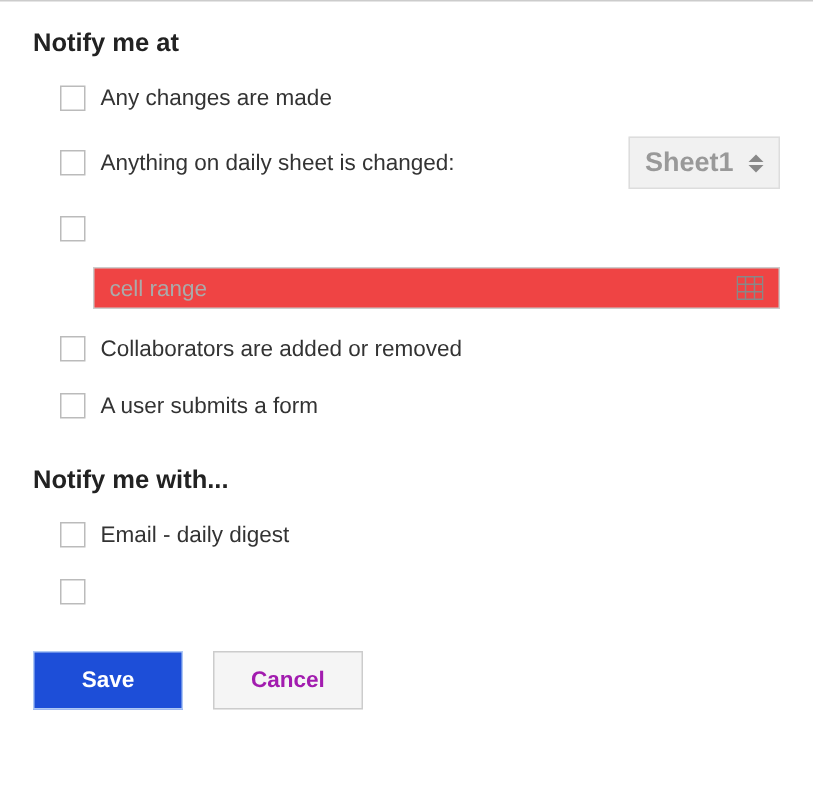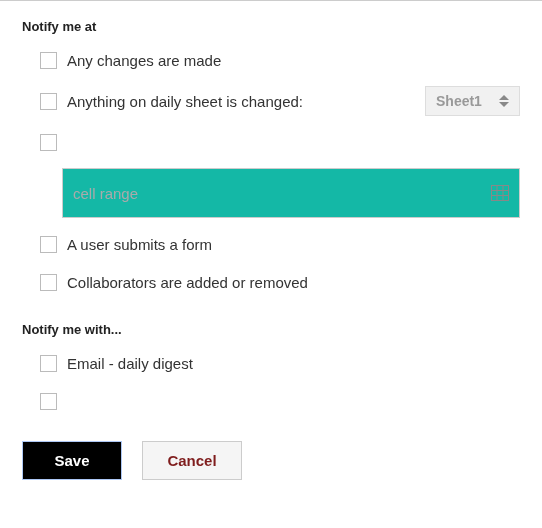--- a/index.html
+++ b/index.html
@@ -12,21 +12,21 @@
       font-size: 15px;
       color: #222;
       background: #fff;
       width: 542px;
       height: 528px;
       border-top: 1px solid #ccc;
       padding: 18px 22px;
     }
     .section-header {
       font-weight: bold;
-      font-size: 13px;
+      font-size: 17px;
       margin-bottom: 14px;
     }
     .section {
       margin-bottom: 28px;
     }
     .option-row {
       display: flex;
       align-items: center;
       margin-left: 18px;
       margin-bottom: 14px;
@@ -47,21 +47,21 @@
     }
     .sheet-select {
       margin-left: auto;
       display: flex;
       align-items: center;
       background: #f1f1f1;
       border: 1px solid #ddd;
       padding: 6px 10px;
       color: #999;
       font-weight: bold;
-      font-size: 14px;
+      font-size: 18px;
       cursor: pointer;
       min-width: 95px;
       justify-content: space-between;
     }
     .sort-arrows {
       display: flex;
       flex-direction: column;
       margin-left: 10px;
       line-height: 0;
     }
@@ -81,23 +81,23 @@
       border-top: 5px solid #888;
     }
     .cell-range-row {
       margin-left: 40px;
       margin-bottom: 14px;
     }
     .cell-range-input-wrapper {
       display: flex;
       align-items: center;
       border: 1px solid #ccc;
-      height: 50px;
+      height: 28px;
       padding: 0 10px;
-      background: #14b8a6;
+      background: #ef4444;
     }
     .cell-range-input {
       flex: 1;
       border: none;
       outline: none;
       font-size: 15px;
       color: #333;
       background: transparent;
     }
     .cell-range-input::placeholder {
@@ -116,27 +116,27 @@
     }
     .btn {
       padding: 10px 24px;
       font-size: 15px;
       font-weight: bold;
       border: 1px solid transparent;
       cursor: pointer;
       min-width: 100px;
     }
     .btn-save {
-      background: #000000;
+      background: #1d4ed8;
       color: #fff;
       border-color: #aec8f5;
     }
     .btn-cancel {
       background: #f5f5f5;
-      color: #7f1d1d;
+      color: #a21caf;
       border-color: #ccc;
     }
   </style>
 </head>
 <body>
 
 <div class="section">
   <div class="section-header">Notify me at</div>
 
   <div class="option-row">
@@ -168,26 +168,26 @@
         <line x1="6" y1="0.5" x2="6" y2="15.5" stroke="#888" stroke-width="1"></line>
         <line x1="12" y1="0.5" x2="12" y2="15.5" stroke="#888" stroke-width="1"></line>
         <line x1="0.5" y1="5.5" x2="17.5" y2="5.5" stroke="#888" stroke-width="1"></line>
         <line x1="0.5" y1="10.5" x2="17.5" y2="10.5" stroke="#888" stroke-width="1"></line>
       </svg>
     </div>
   </div>
 
   <div class="option-row">
     <div class="checkbox"></div>
+    <span class="option-label">Collaborators are added or removed</span>
+  </div>
+
+  <div class="option-row">
+    <div class="checkbox"></div>
     <span class="option-label">A user submits a form</span>
-  </div>
-
-  <div class="option-row">
-    <div class="checkbox"></div>
-    <span class="option-label">Collaborators are added or removed</span>
   </div>
 </div>
 
 <div class="section">
   <div class="section-header">Notify me with...</div>
 
   <div class="option-row">
     <div class="checkbox"></div>
     <span class="option-label">Email - daily digest</span>
   </div>

